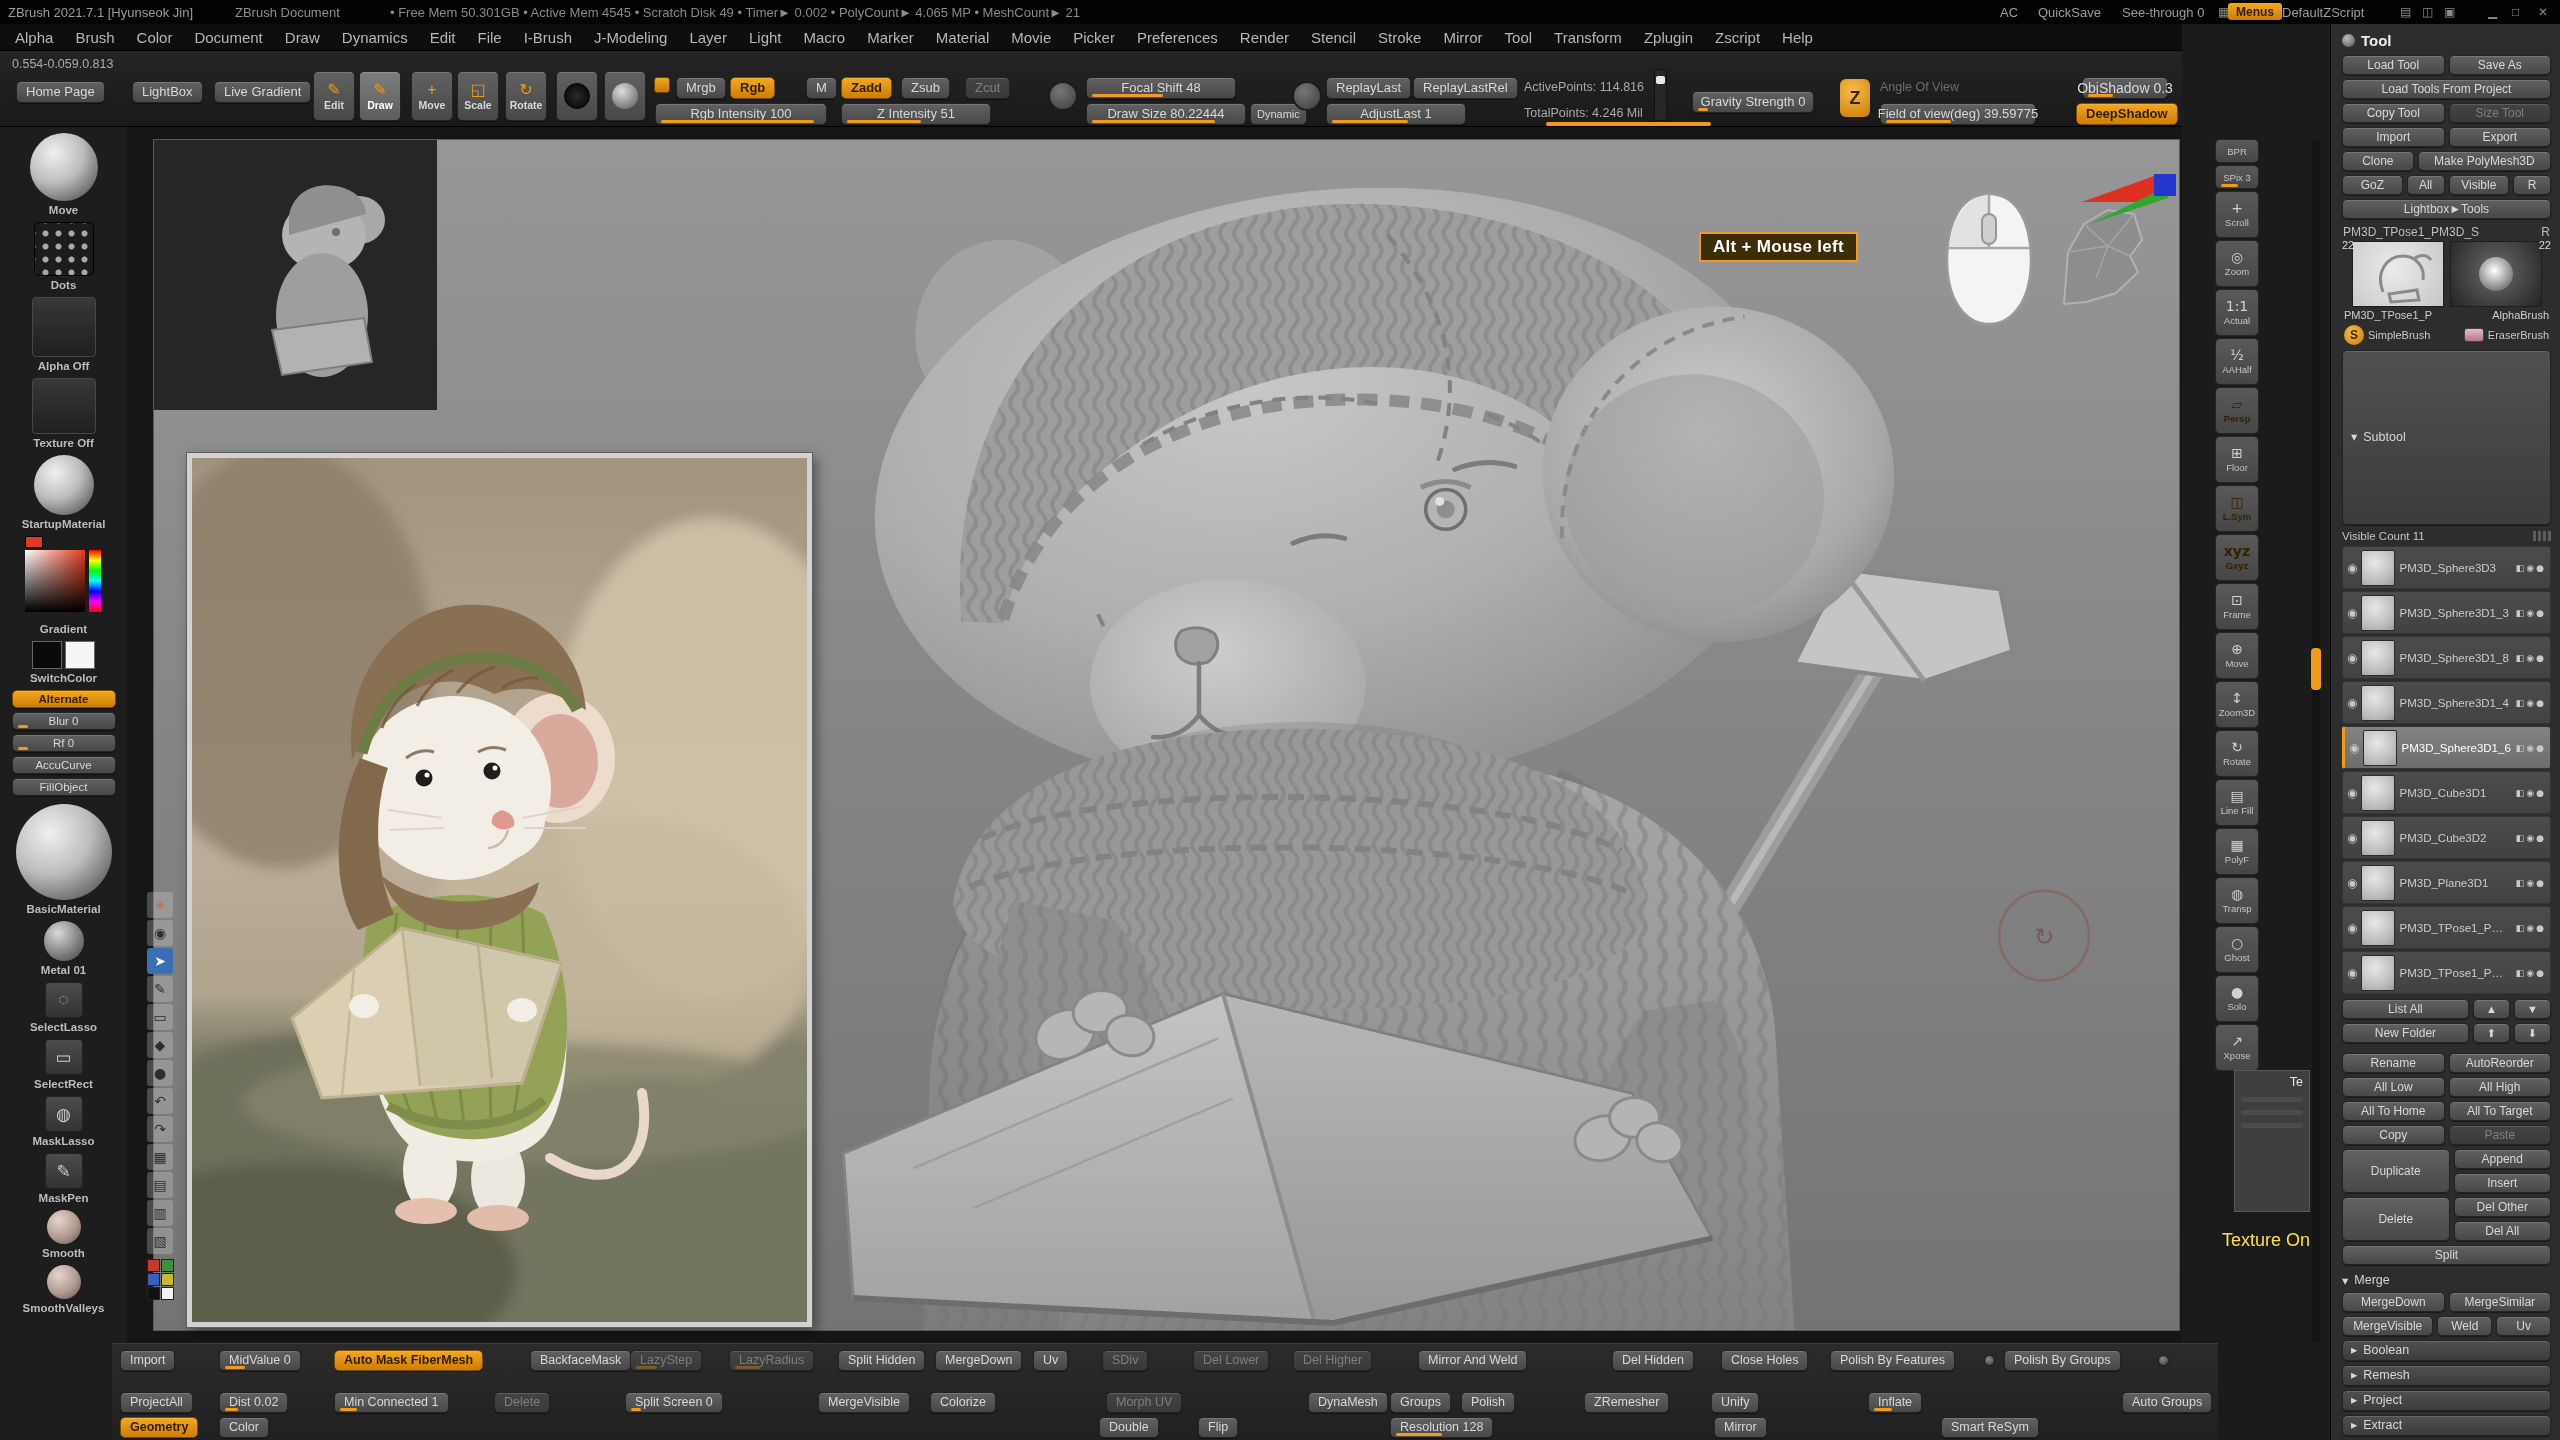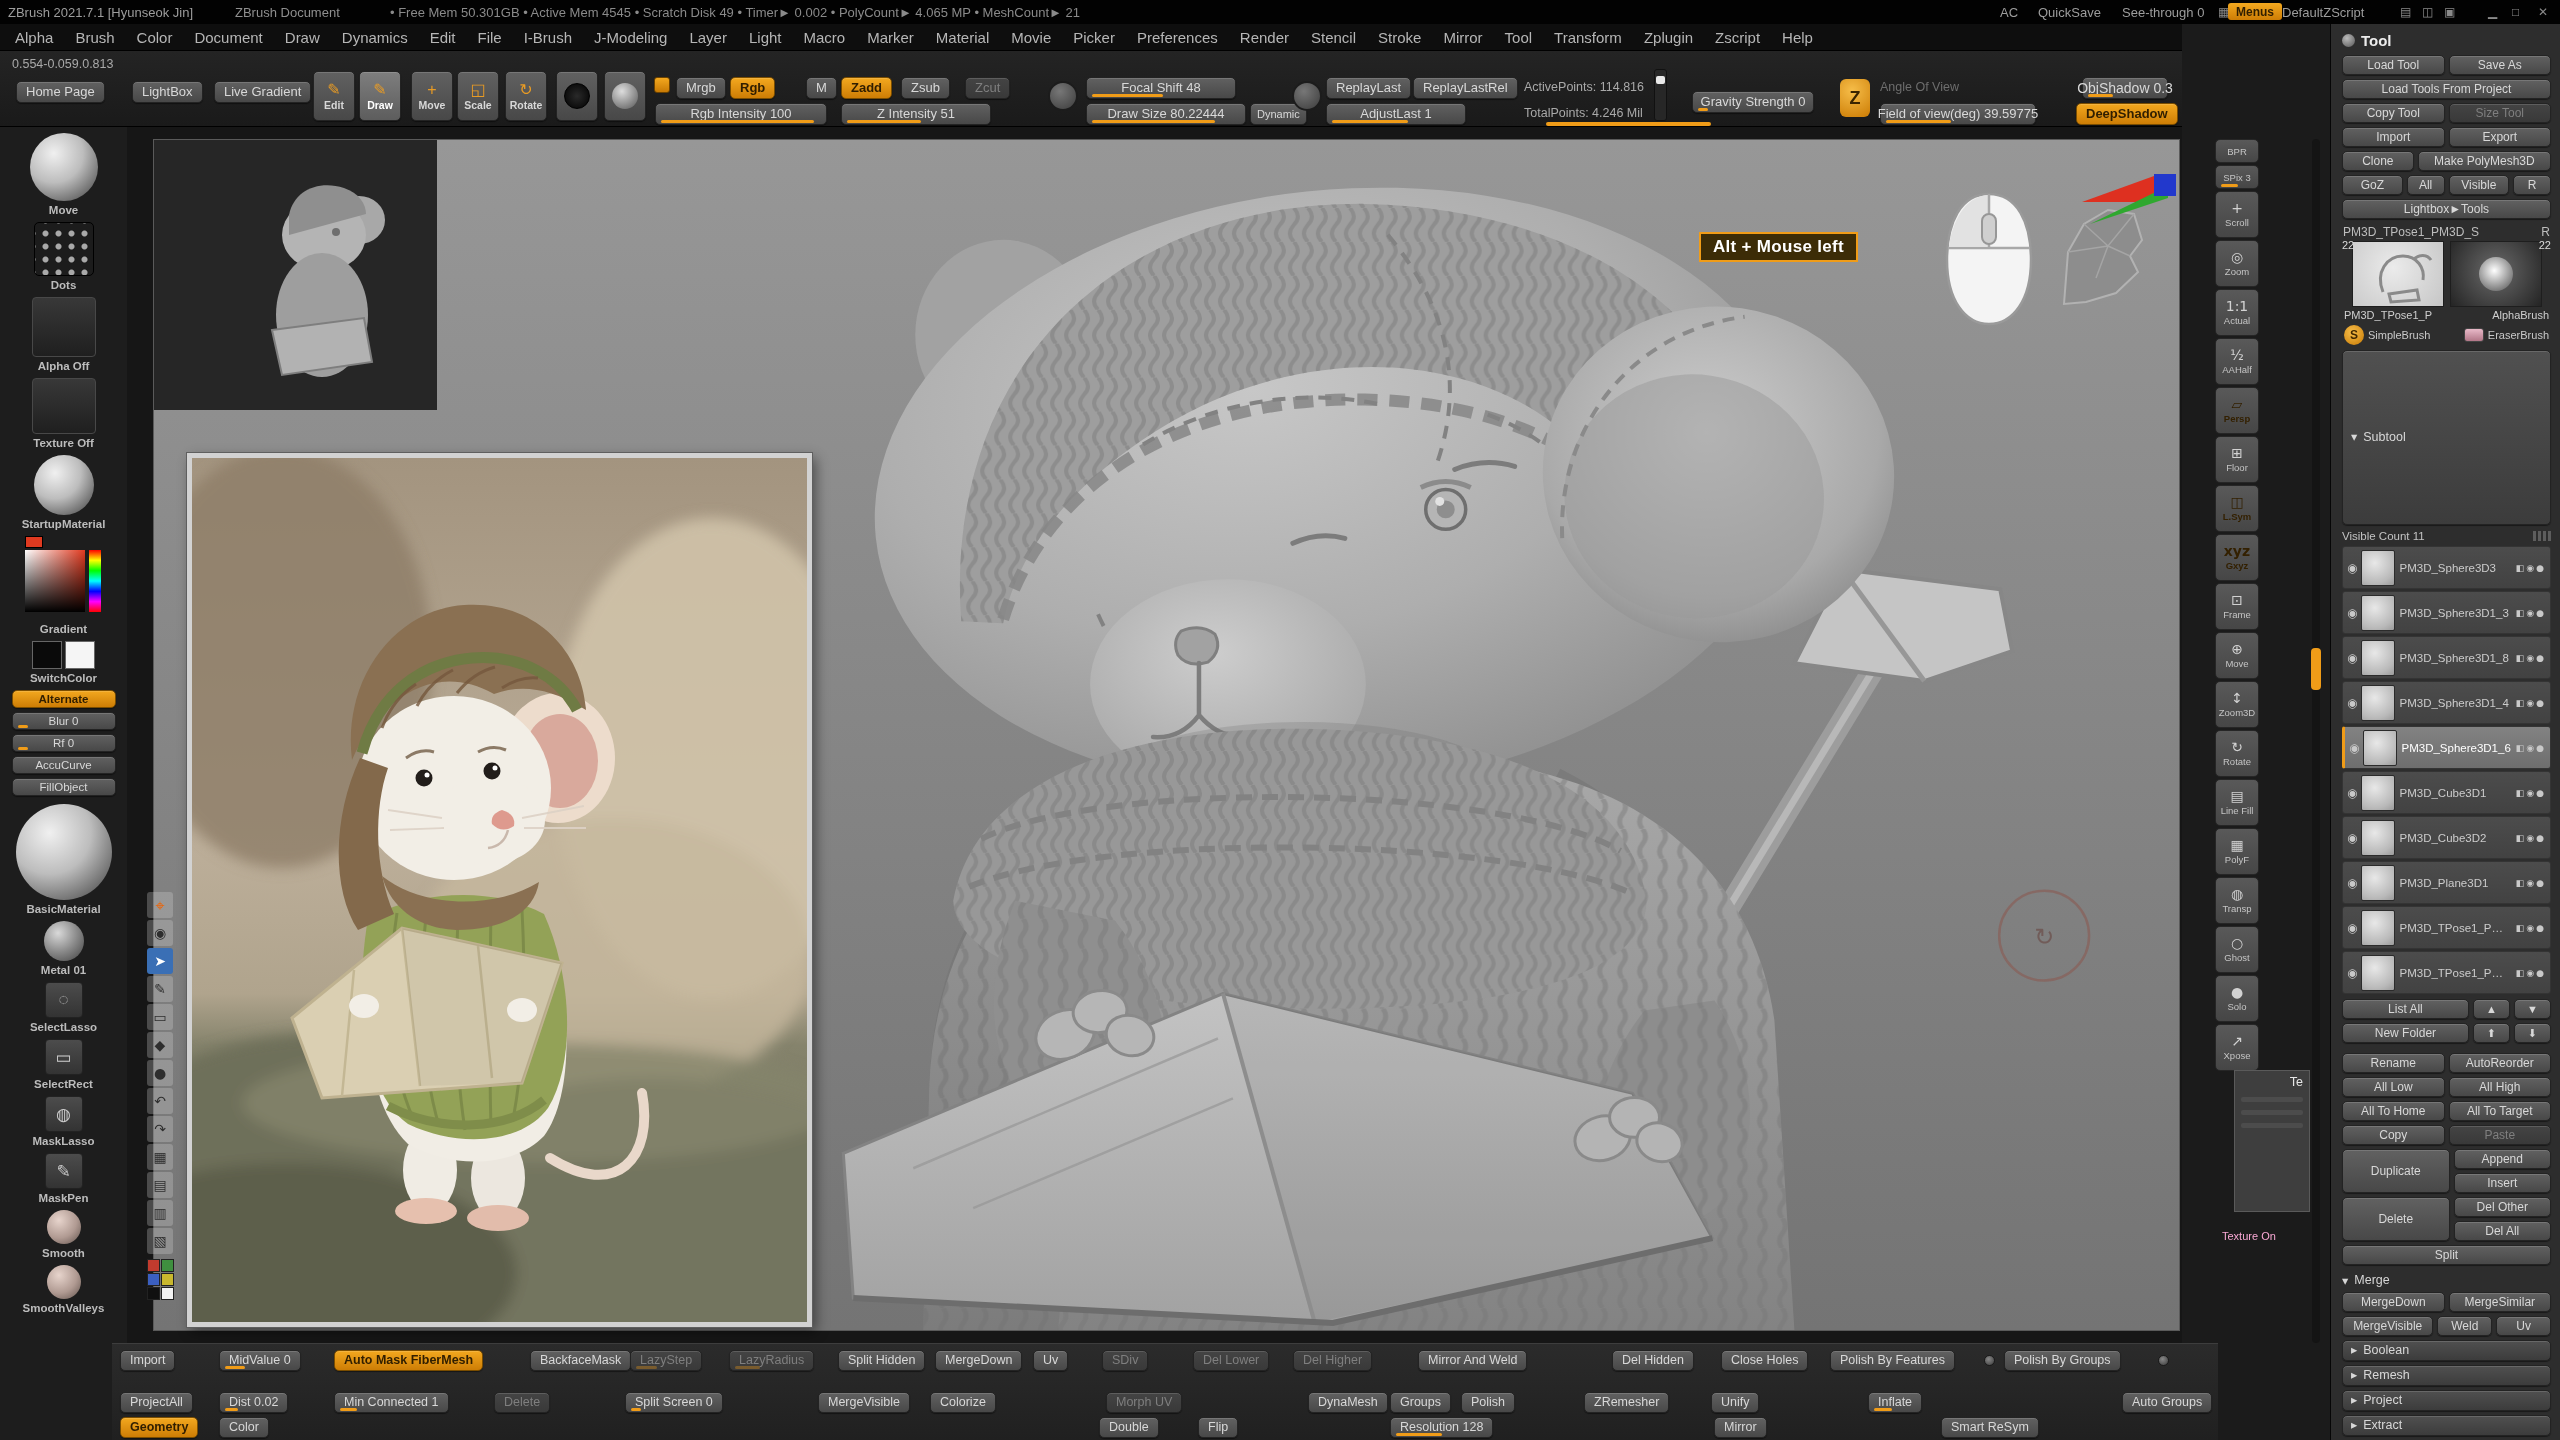--- a/index.html
+++ b/index.html
@@ -70,21 +70,21 @@
 #rshelf{position:absolute;left:2214px;top:139px;width:46px;display:flex;flex-direction:column;gap:2px;align-items:center}
 .rsc{width:44px;height:47px;display:flex;flex-direction:column;align-items:center;justify-content:center;gap:1px;background:linear-gradient(#595959,#464646);border:1px solid #262626;border-radius:5px;cursor:pointer}
 .rsc i{font-style:normal;font-size:14px;color:#d2d2d2;line-height:15px;font-family:"DejaVu Sans",sans-serif}
 .rsc b{font-weight:normal;font-size:9.5px;color:#c5c5c5;white-space:nowrap}
 .rsc.s{height:24px}
 .rsc.orange i,.rsc.orange b{color:#332000;font-weight:bold}
 #scrolltrack{position:absolute;left:2312px;top:139px;width:8px;height:1204px;background:#141414;border-radius:4px}
 #scrollhandle{position:absolute;left:2311px;top:648px;width:10px;height:42px;background:#f09c18;border-radius:4px;cursor:pointer}
 #tebox{position:absolute;left:2234px;top:1070px;width:76px;height:142px;background:#3e3e3e;border:1px solid #5a5a5a;color:#e8e8e8;font-size:12.5px;padding:4px 6px;text-align:right}
 #tebox i{display:block;height:5px;margin-top:8px;background:#4c4c4c;border-radius:2px}
-#textureon{position:absolute;left:2222px;top:1230px;font-size:11px;color:#f9a8d4}
+#textureon{position:absolute;left:2222px;top:1230px;font-size:18px;color:#fde047}
 
 #tp{position:absolute;left:2330px;top:24px;width:230px;height:1416px;background:#2d2d2d;border-left:1px solid #060606;padding:4px 9px 0 11px;display:flex;flex-direction:column}
 .tph{display:flex;align-items:center;gap:6px;height:24px;margin-bottom:3px}
 .tpt{font-size:15px;font-weight:bold;color:#ececec}
 .tpo{width:13px;height:13px;border-radius:50%;background:radial-gradient(circle at 38% 32%,#bbb,#555);cursor:pointer}
 .trow{display:flex;gap:4px;margin-bottom:4px}
 .tb{flex:1;height:20px;line-height:18px;font-size:12px;padding:0 4px;overflow:hidden}
 .w2{flex:2}.w05{flex:.55}
 .tname{display:flex;justify-content:space-between;font-size:12px;color:#bdbdbd;margin:2px 1px}
 .tthumbs{position:relative;display:flex;gap:6px;justify-content:center;margin-bottom:2px}

